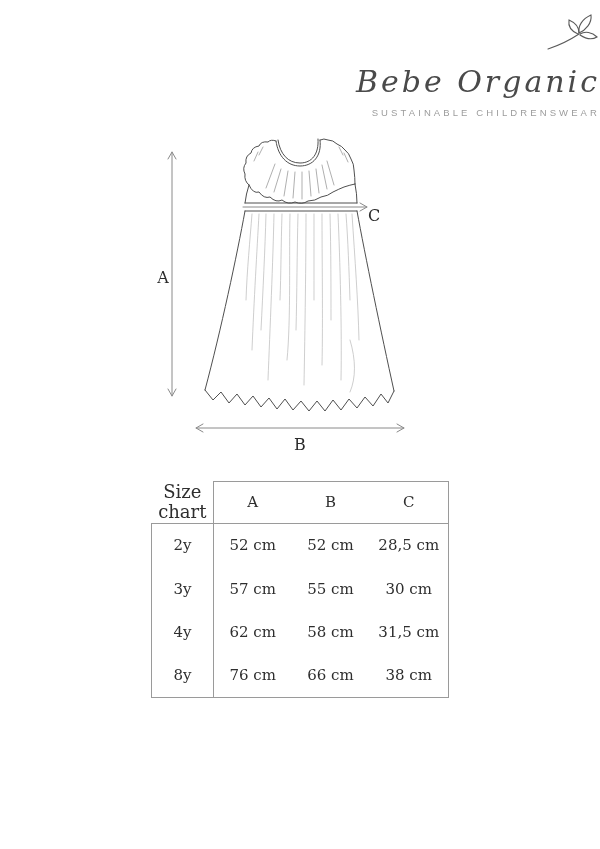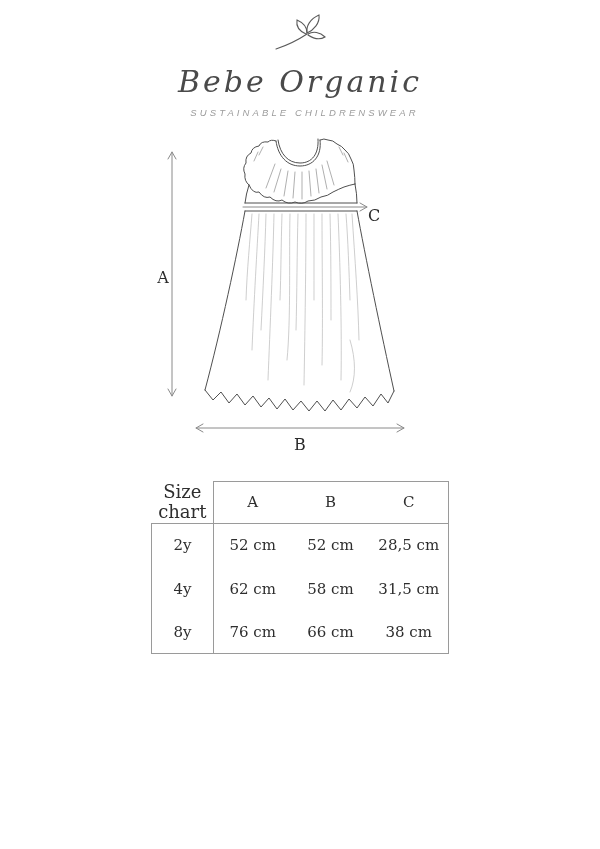--- a/index.html
+++ b/index.html
@@ -5,39 +5,38 @@
   html, body { margin: 0; padding: 0; background: #ffffff; }
   .page {
     position: relative;
     width: 600px;
     height: 849px;
     background: #ffffff;
     overflow: hidden;
     font-family: "DejaVu Serif", serif;
   }
   
-  .brand { position: absolute; top: 12px; left: 0; width: 100%; text-align: center; }
+  .brand { position: absolute; top: 12px; left: 0; width: 100%; text-align: right; }
   .sprig { width: 56px; height: 42px; display: inline-block; }
   .brand-name {
     margin-top: 6px;
     font-family: "DejaVu Serif", serif;
     font-style: italic;
     font-weight: 400;
     font-size: 30px;
     letter-spacing: 3px;
     color: #4a4a4a;
   }
   .brand-tagline {
     margin-top: 8px;
     font-family: "Liberation Sans", sans-serif;
     font-size: 9.5px;
     letter-spacing: 3.1px;
     padding-left: 9px;
     color: #9c9c9c;
-    font-style: italic;
   }
   
   .diagram { position: absolute; top: 130px; left: 0; width: 600px; height: 335px; }
   .outline { fill: none; stroke: #4f4f4f; stroke-width: 1; stroke-linecap: round; stroke-linejoin: round; }
   .gather  { fill: none; stroke: #b9b9b9; stroke-width: 0.7; stroke-linecap: round; }
   .fold    { fill: none; stroke: #8d8d8d; stroke-width: 0.7; stroke-linecap: round; }
   .arrow   { fill: none; stroke: #8a8a8a; stroke-width: 1; stroke-linecap: round; stroke-linejoin: round; }
   .m-label { font-family: "DejaVu Serif", serif; font-size: 16px; fill: #2b2b2b; }
   
   .size-table {
@@ -176,20 +175,26 @@
         <td class="col-h">B</td>
         <td class="col-h last">C</td>
       </tr>
       <tr class="data-row">
         <td class="size-cell">2y</td>
         <td>52 cm</td>
         <td>52 cm</td>
         <td class="last">28,5 cm</td>
       </tr>
       <tr class="data-row">
+        <td class="size-cell">3y</td>
+        <td>57 cm</td>
+        <td>55 cm</td>
+        <td class="last">30 cm</td>
+      </tr>
+      <tr class="data-row">
         <td class="size-cell">4y</td>
         <td>62 cm</td>
         <td>58 cm</td>
         <td class="last">31,5 cm</td>
       </tr>
       <tr class="data-row">
         <td class="size-cell">8y</td>
         <td>76 cm</td>
         <td>66 cm</td>
         <td class="last">38 cm</td>

